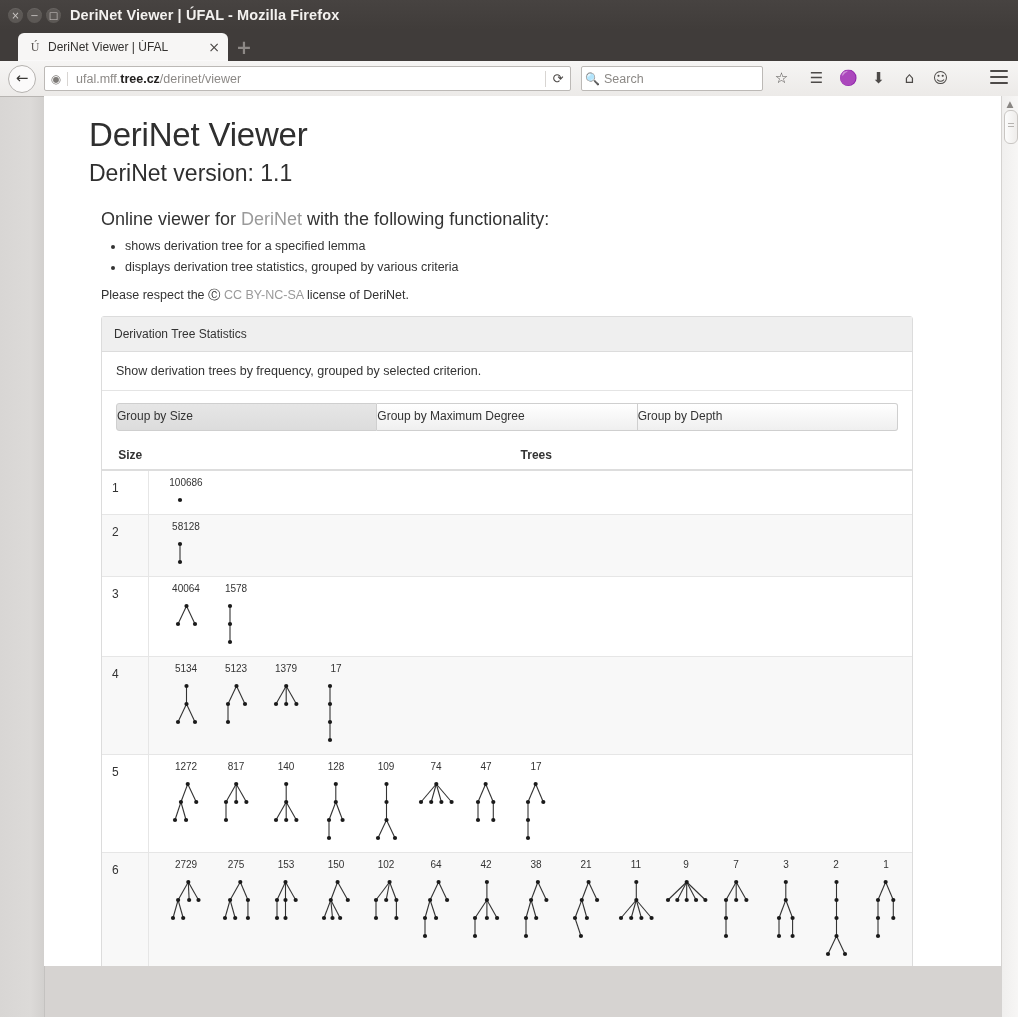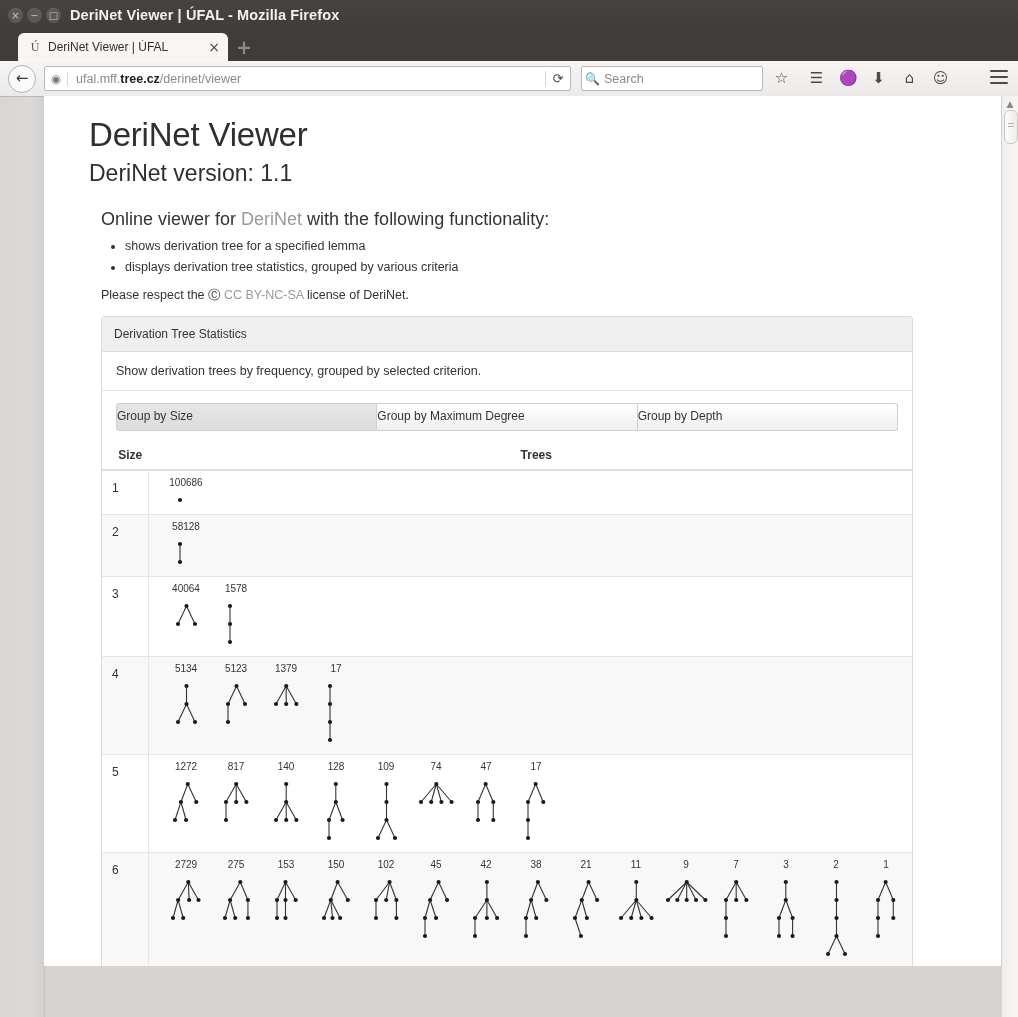--- a/index.html
+++ b/index.html
@@ -670,21 +670,21 @@
                             <circle cx="20.6" cy="8" r="2.1" fill="#1a1a1a"></circle>
                             <circle cx="7" cy="26" r="2.1" fill="#1a1a1a"></circle>
                             <circle cx="17.200000000000003" cy="26" r="2.1" fill="#1a1a1a"></circle>
                             <circle cx="27.400000000000002" cy="26" r="2.1" fill="#1a1a1a"></circle>
                             <circle cx="7" cy="44" r="2.1" fill="#1a1a1a"></circle>
                             <circle cx="27.400000000000002" cy="44" r="2.1" fill="#1a1a1a"></circle>
                           </svg>
                         </div>
                       </div>
                       <div class="treecell">
-                        <span class="cnt">45</span>
+                        <span class="cnt">64</span>
                         <div>
                           <svg width="36.1" height="70" viewBox="0 0 36.1 70">
                             <line x1="20.6" y1="8" x2="12.100000000000001" y2="26" stroke="#333" stroke-width="1.1"></line>
                             <line x1="20.6" y1="8" x2="29.1" y2="26" stroke="#333" stroke-width="1.1"></line>
                             <line x1="12.100000000000001" y1="26" x2="7" y2="44" stroke="#333" stroke-width="1.1"></line>
                             <line x1="12.100000000000001" y1="26" x2="18.05" y2="44" stroke="#333" stroke-width="1.1"></line>
                             <line x1="7" y1="44" x2="7" y2="62" stroke="#333" stroke-width="1.1"></line>
                             <circle cx="20.6" cy="8" r="2.1" fill="#1a1a1a"></circle>
                             <circle cx="12.100000000000001" cy="26" r="2.1" fill="#1a1a1a"></circle>
                             <circle cx="29.1" cy="26" r="2.1" fill="#1a1a1a"></circle>

